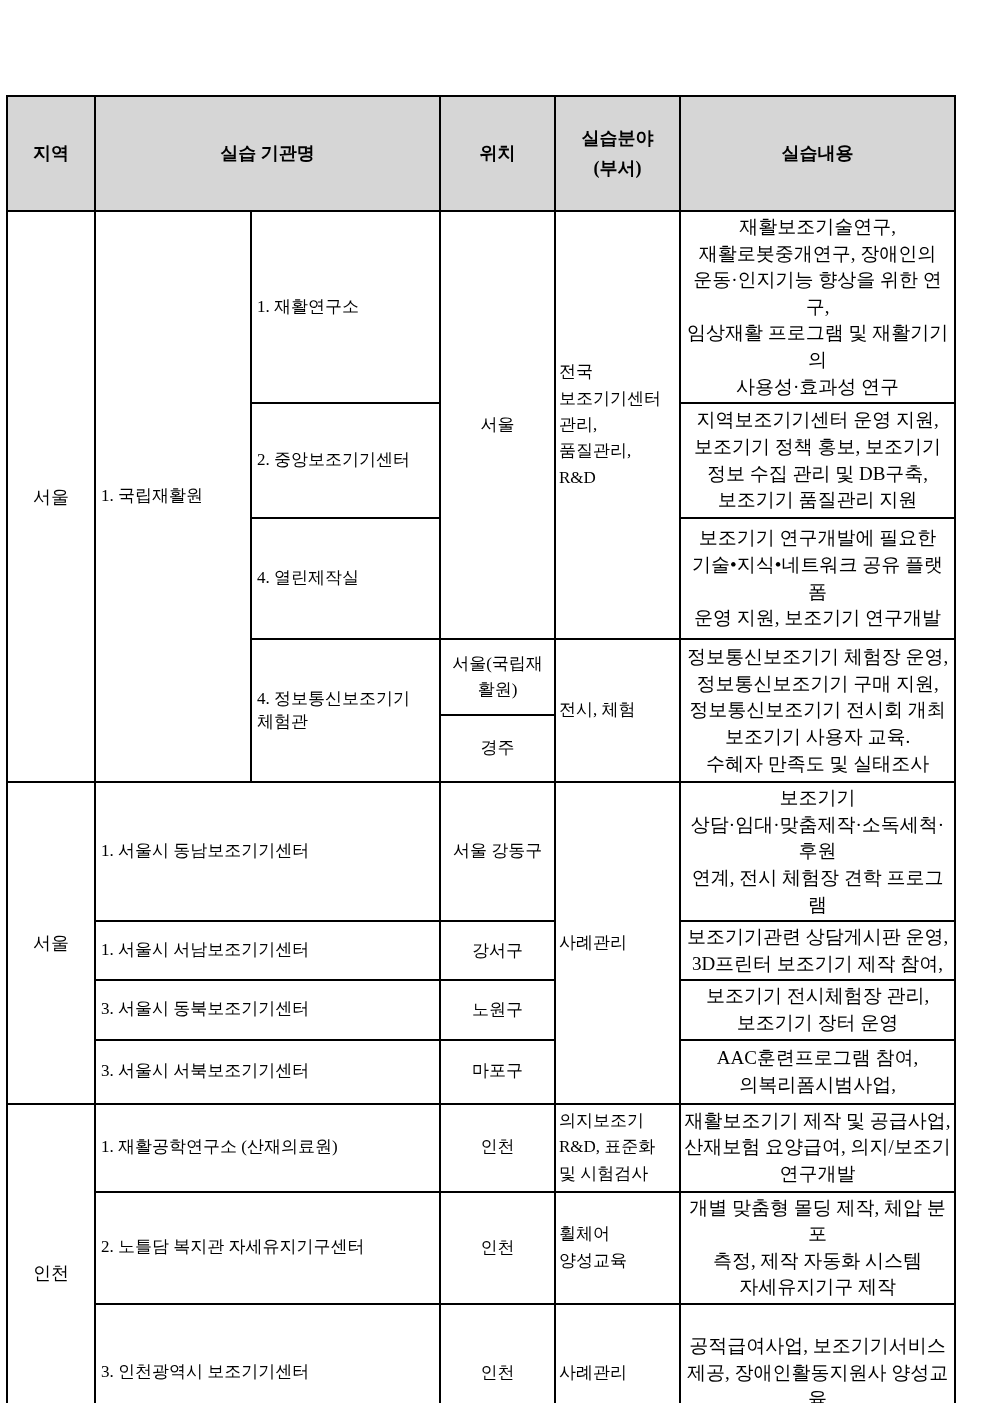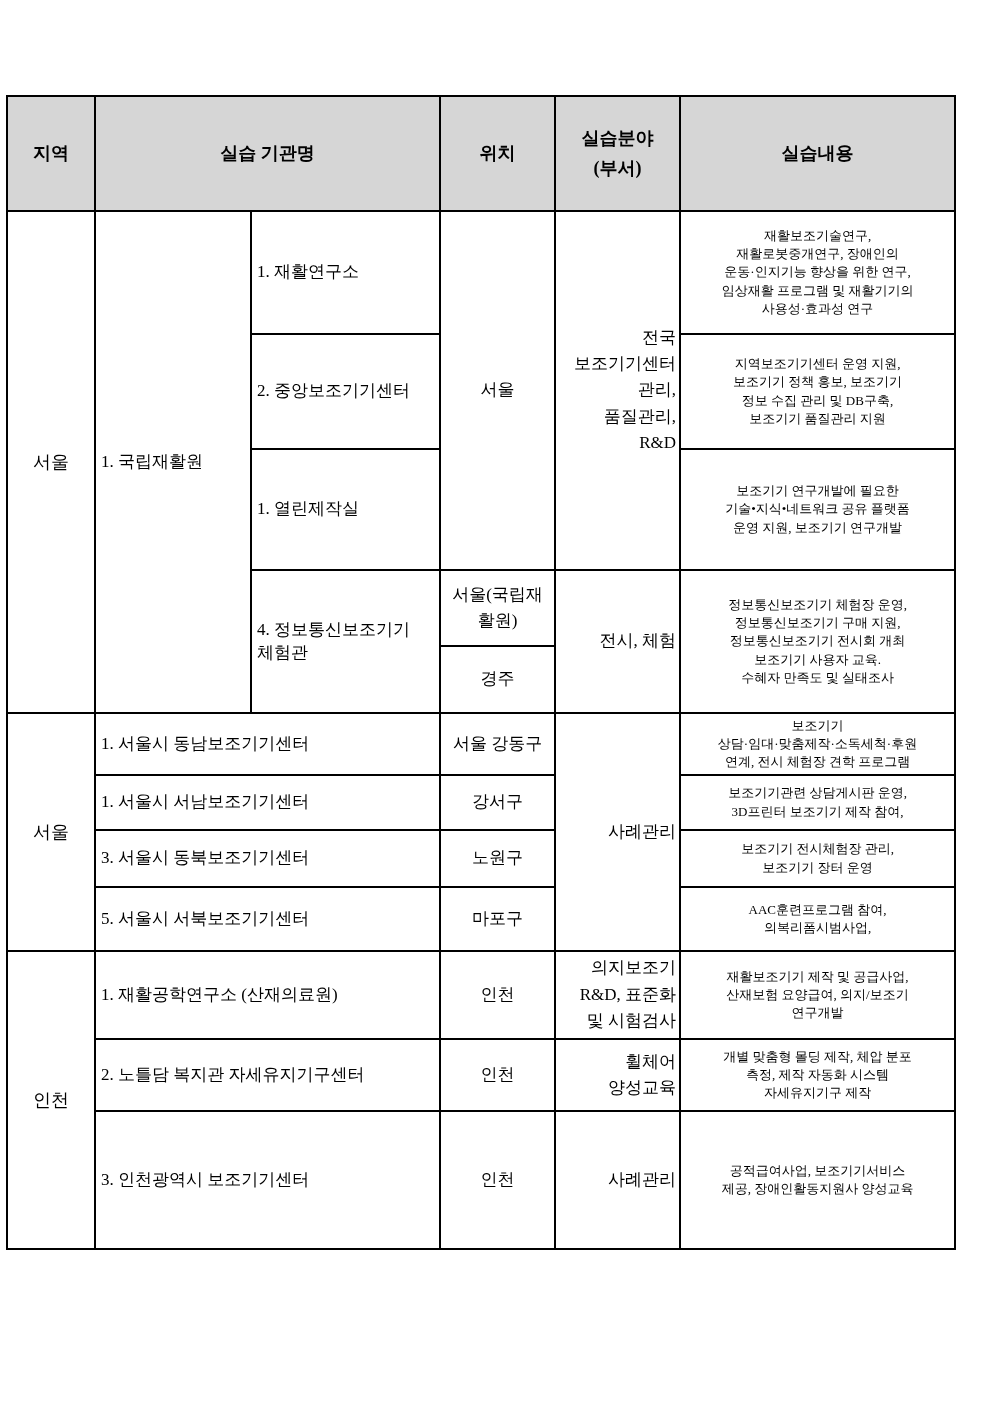--- a/index.html
+++ b/index.html
@@ -39,25 +39,25 @@
   .rg  { text-align: center; font-size: 18px; }
   .inst {
     text-align: left; font-size: 17px;
     padding-left: 5px; white-space: pre-line; line-height: 1.35;
   }
   .loc {
     text-align: center; font-size: 17px;
     line-height: 1.55; word-break: break-all;
   }
   .fld {
-    text-align: right; font-size: 17px;
+    text-align: left; font-size: 17px;
     line-height: 1.55; white-space: pre-line;
   }
   .cnt {
-    text-align: center; font-size: 13px;
+    text-align: center; font-size: 19px;
     line-height: 1.4; white-space: pre-line;
   }
   tr.rh115 { height: 115px; }
   tr.rh123 { height: 123px; }
   tr.rh121 { height: 121px; }
   tr.rh76  { height: 76px; }
   tr.rh67  { height: 67px; }
   tr.rh62  { height: 62px; }
   tr.rh55  { height: 55px; }
   tr.rh57  { height: 57px; }
@@ -106,21 +106,21 @@
 사용성·효과성 연구</td>
   </tr>
   <tr class="rh115">
     <td class="inst">2. 중앙보조기기센터</td>
     <td class="cnt">지역보조기기센터 운영 지원,
 보조기기 정책 홍보, 보조기기
 정보 수집 관리 및 DB구축,
 보조기기 품질관리 지원</td>
   </tr>
   <tr class="rh121">
-    <td class="inst">1. 열린제작실</td>
+    <td class="inst">4. 열린제작실</td>
     <td class="cnt">보조기기 연구개발에 필요한
 기술•지식•네트워크 공유 플랫폼
 운영 지원, 보조기기 연구개발</td>
   </tr>
   <tr class="rh76">
     <td class="inst" rowspan="2">4. 정보통신보조기기
 체험관</td>
     <td class="loc">서울(국립재활원)</td>
     <td class="fld" rowspan="2">전시, 체험</td>
     <td class="cnt" rowspan="2">정보통신보조기기 체험장 운영,
@@ -148,21 +148,21 @@
     <td class="cnt">보조기기관련 상담게시판 운영,
 3D프린터 보조기기 제작 참여,</td>
   </tr>
   <tr class="rh57">
     <td class="inst" colspan="2">3. 서울시 동북보조기기센터</td>
     <td class="loc">노원구</td>
     <td class="cnt">보조기기 전시체험장 관리,
 보조기기 장터 운영</td>
   </tr>
   <tr class="rh64">
-    <td class="inst" colspan="2">5. 서울시 서북보조기기센터</td>
+    <td class="inst" colspan="2">3. 서울시 서북보조기기센터</td>
     <td class="loc">마포구</td>
     <td class="cnt">AAC훈련프로그램 참여,
 의복리폼시범사업,</td>
   </tr>
 
   <tr class="rh88">
     <td class="rg" rowspan="3">인천</td>
     <td class="inst" colspan="2">1. 재활공학연구소 (산재의료원)</td>
     <td class="loc">인천</td>
     <td class="fld">의지보조기

